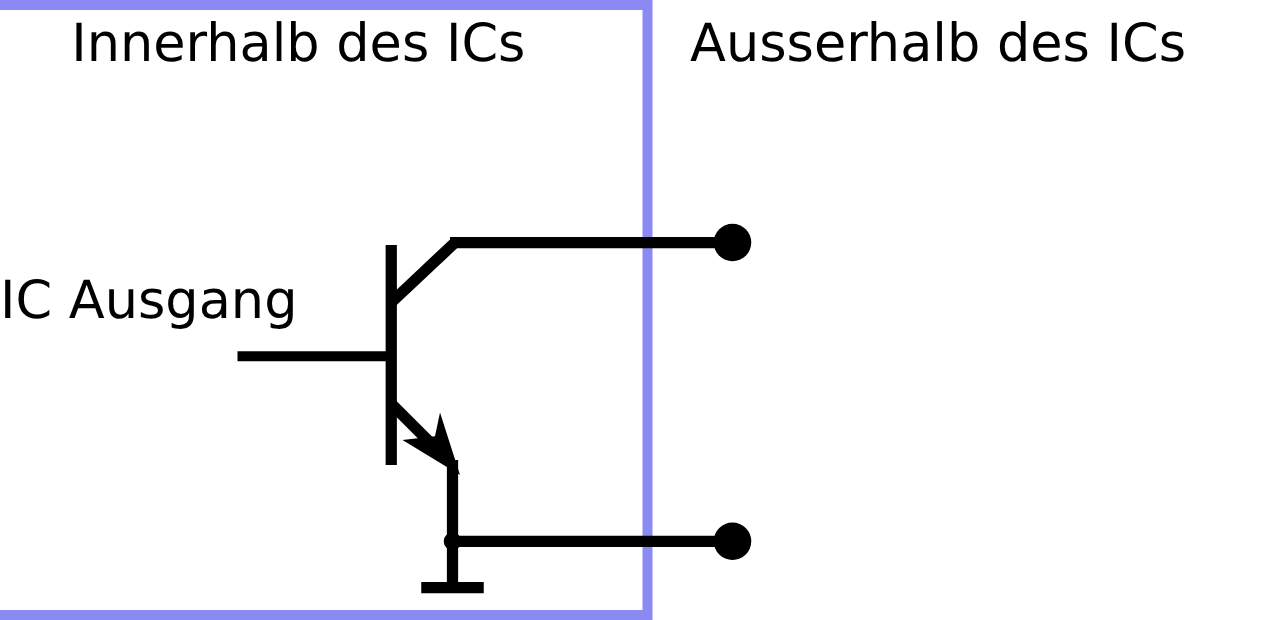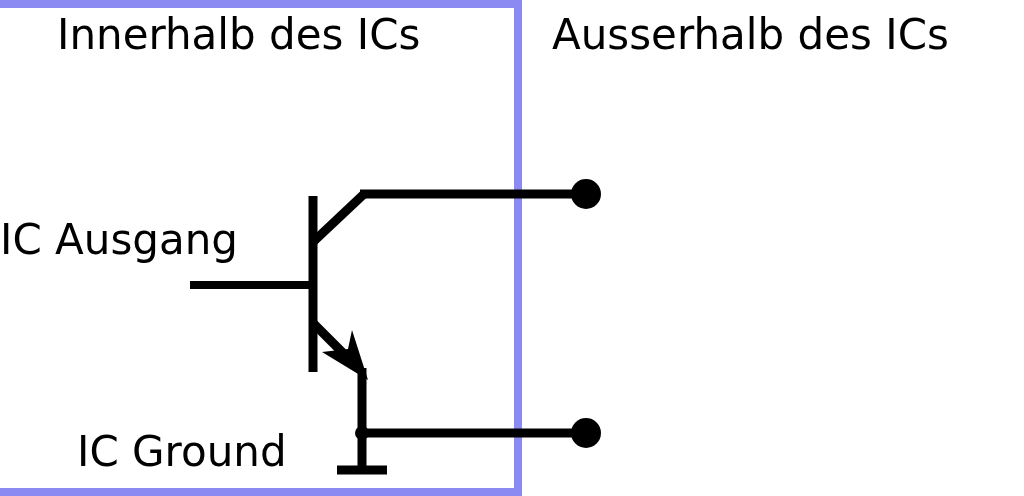--- a/index.html
+++ b/index.html
@@ -91,15 +91,14 @@
     <circle cx="586" cy="433" r="15" fill="#000000"></circle>
   </svg>
 
   <div class="diagram-text" id="label-inside-ic">Innerhalb des ICs</div>
 
   <div class="diagram-text" id="label-ic-output">IC Ausgang</div>
 
   <div class="diagram-text" id="label-outside-ic">Ausserhalb des ICs</div>
 
 
-  <div class="diagram-text" id="label-ic-ground">IC Ground</div>
 
 </div>
 
 </body></html>

